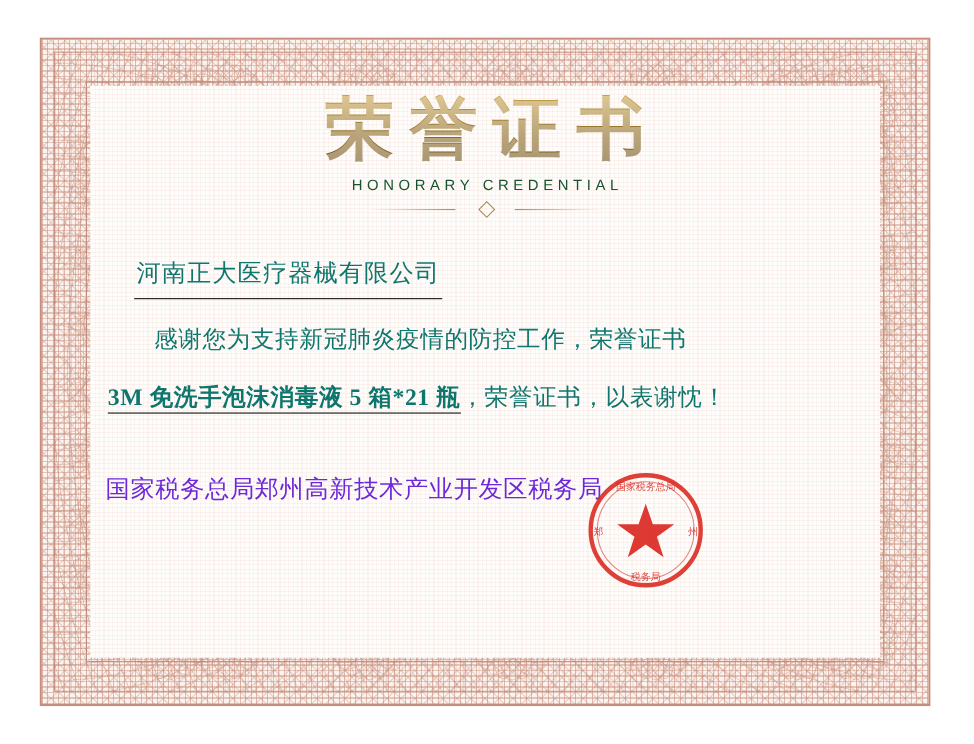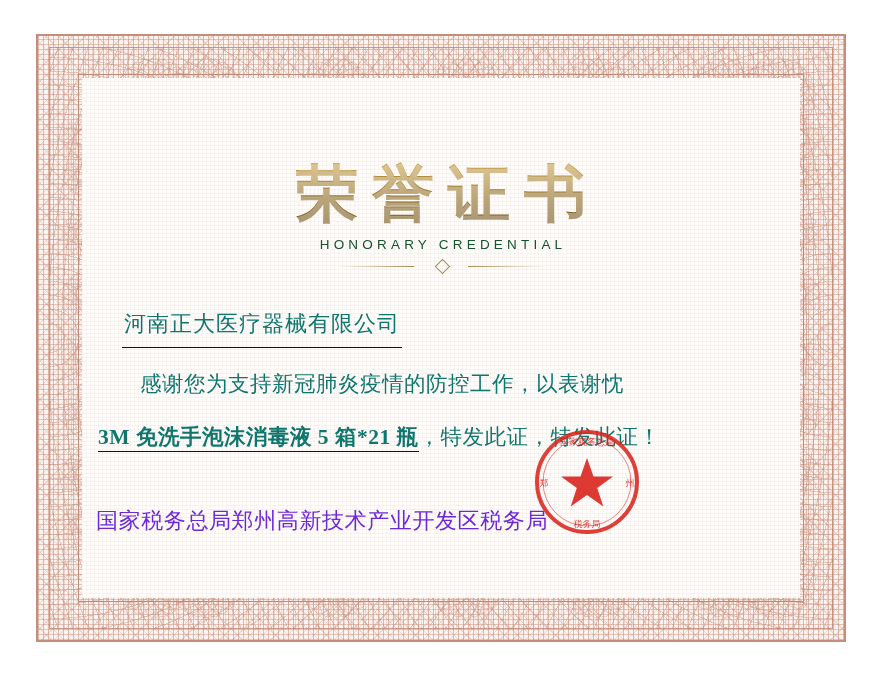--- a/index.html
+++ b/index.html
@@ -126,21 +126,20 @@
     position: absolute;
     left: 60px;
     top: 52px;
     right: 60px;
     bottom: 52px;
     box-sizing: border-box;
   }
 
   .title-block {
     text-align: center;
-    margin-top: 76px;
   }
 
   .title-cn {
     font-family: "Liberation Serif", "DejaVu Serif", serif;
     font-size: 62px;
     letter-spacing: 14px;
     font-weight: bold;
     color: #8a6a28;
     background: linear-gradient(180deg, #c9a24a 0%, #8d6a22 55%, #6d4f16 100%);
     -webkit-background-clip: text;
@@ -344,24 +343,24 @@
         <div class="diamond"></div>
         <div class="line right"></div>
       </div>
     </div>
 
     <div class="body-block">
       <div>
         <span class="line-recipient">河南正大医疗器械有限公司</span>
       </div>
 
-      <div class="line-thanks">感谢您为支持新冠肺炎疫情的防控工作，以表谢忱</div>
+      <div class="line-thanks">感谢您为支持新冠肺炎疫情的防控工作，荣誉证书</div>
 
       <div class="line-item">
-        <span class="underlined">3M 免洗手泡沫消毒液 5 箱*21 瓶</span><span>，特发此证，特发此证！</span>
+        <span class="underlined">3M 免洗手泡沫消毒液 5 箱*21 瓶</span><span>，荣誉证书，以表谢忱！</span>
       </div>
     </div>
 
     <div class="issuer">国家税务总局郑州高新技术产业开发区税务局</div>
   </div>
 
   <svg class="seal" viewBox="0 0 108 108">
     <circle cx="54" cy="54" r="50" fill="none" stroke="#d9251d" stroke-width="4" opacity="0.88"></circle>
     <circle cx="54" cy="54" r="44" fill="none" stroke="#d9251d" stroke-width="1" opacity="0.55"></circle>
     <path d="M54 30 L60.5 48.5 L80 48.5 L64.2 60 L70.3 78.5 L54 67 L37.7 78.5 L43.8 60 L28 48.5 L47.5 48.5 Z" fill="#d9251d" opacity="0.9"></path>

